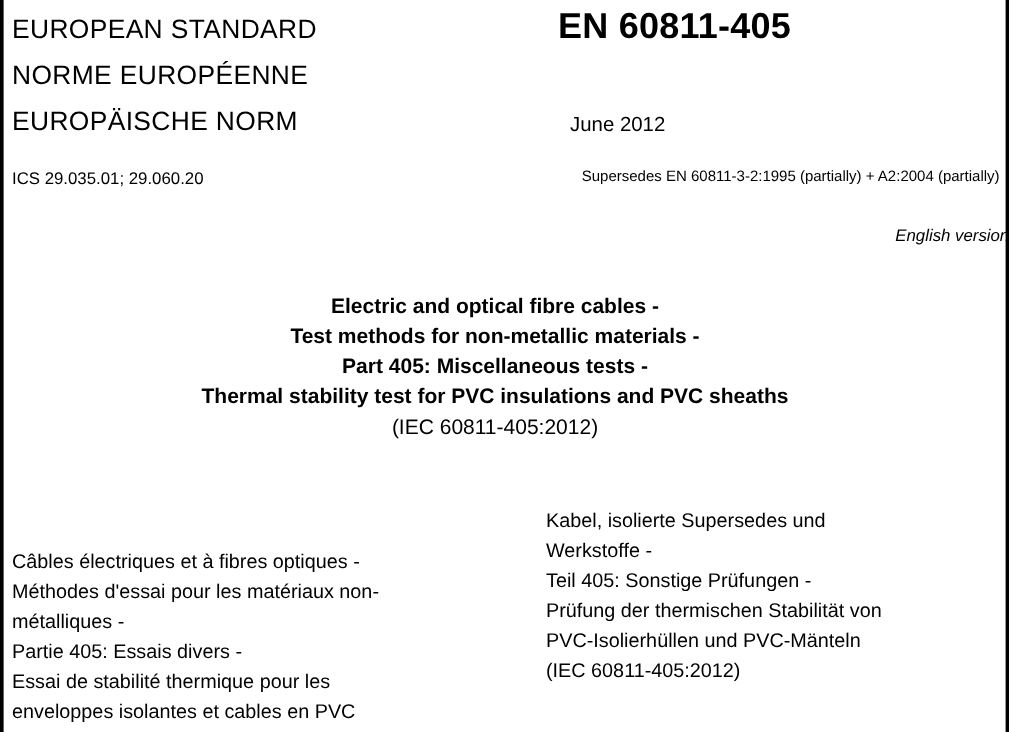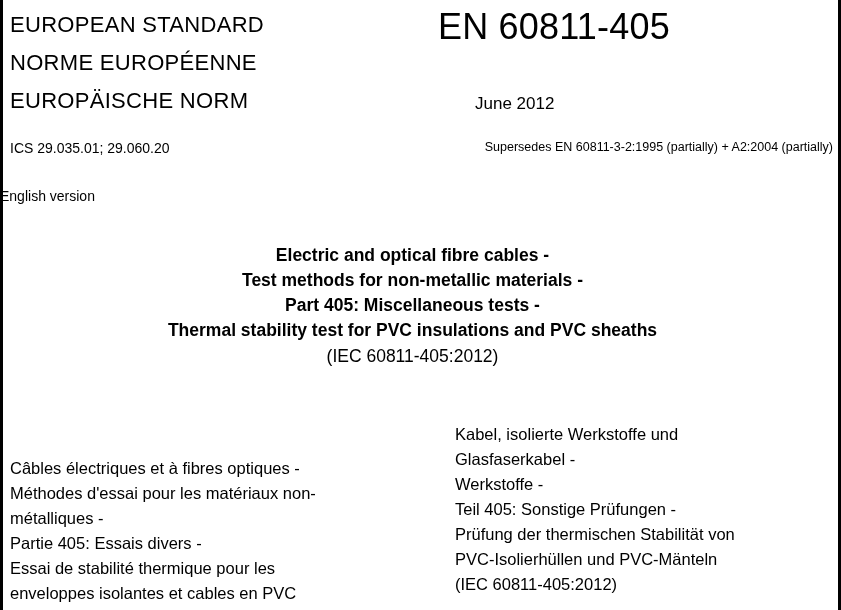--- a/index.html
+++ b/index.html
@@ -53,24 +53,24 @@
     width: 420px;
   }
   .std-line {
     font-size: 22px;
     letter-spacing: 0.3px;
     line-height: 38px;
     white-space: nowrap;
   }
   .doc-number {
     position: absolute;
-    left: 428px;
+    left: 455px;
     top: 0px;
-    font-size: 36px;
-    font-weight: normal;
+    font-size: 30px;
+    font-weight: bold;
     letter-spacing: 0.2px;
   }
   .doc-date {
     position: absolute;
     left: 465px;
     top: 88px;
     font-size: 17px;
   }
 
   .ics {
@@ -85,22 +85,23 @@
     top: 140px;
     font-size: 12.5px;
     text-align: right;
   }
 
   .english-version {
     position: absolute;
     left: 0;
     right: 0;
     top: 188px;
-    text-align: left;
+    text-align: right;
     font-size: 14px;
+    font-style: italic;
   }
 
   .title-block {
     position: absolute;
     left: 0;
     right: 16px;
     top: 243px;
     text-align: center;
   }
   .title-block .t {
@@ -178,22 +179,21 @@
       <div class="lang-line">Câbles électriques et à fibres optiques -</div>
       <div class="lang-line">Méthodes d'essai pour les matériaux non-</div>
       <div class="lang-line">métalliques -</div>
       <div class="lang-line">Partie 405: Essais divers -</div>
       <div class="lang-line">Essai de stabilité thermique pour les</div>
       <div class="lang-line">enveloppes isolantes et cables en PVC</div>
       <div class="lang-line">(CEI 60811-405:2012)</div>
     </div>
 
     <div class="col-de">
-      <div class="lang-line">Kabel, isolierte Werkstoffe und</div>
-      <div class="lang-line">Glasfaserkabel -</div>
+      <div class="lang-line">Kabel, isolierte Supersedes und</div>
       <div class="lang-line">Werkstoffe -</div>
       <div class="lang-line">Teil 405: Sonstige Prüfungen -</div>
       <div class="lang-line">Prüfung der thermischen Stabilität von</div>
       <div class="lang-line">PVC-Isolierhüllen und PVC-Mänteln</div>
       <div class="lang-line">(IEC 60811-405:2012)</div>
     </div>
 
   </div>
 
 </div>

